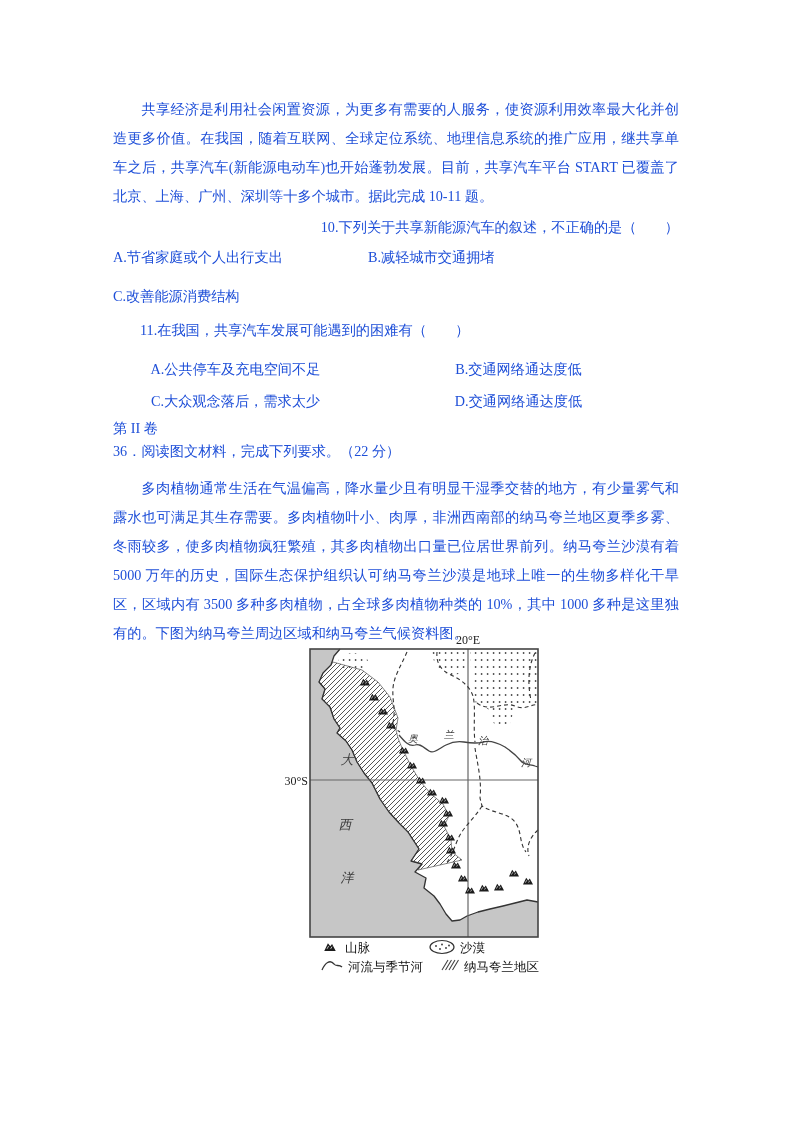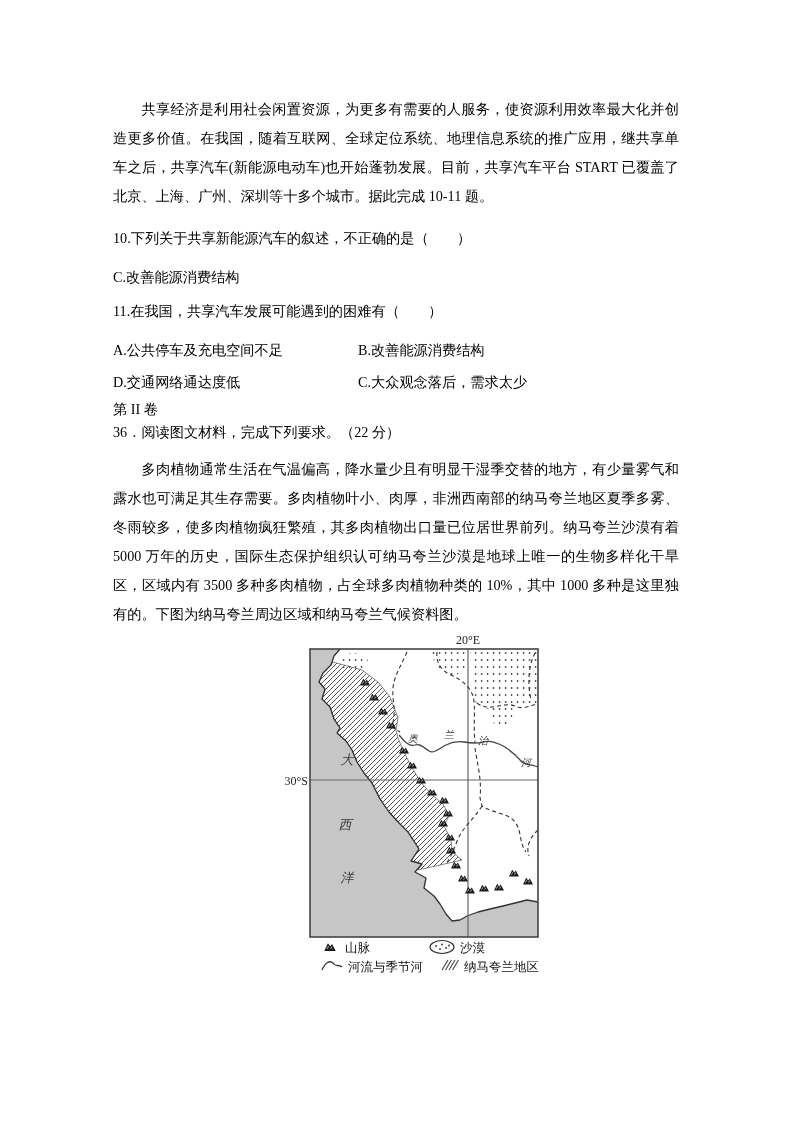--- a/index.html
+++ b/index.html
@@ -3,64 +3,68 @@
 <meta charset="utf-8">
 <style>
   html,body{margin:0;padding:0;background:#888;}
   .page{
     position:relative;
     width:794px;height:1123px;
     background:#ffffff;
     margin:0 auto;
     overflow:hidden;
     font-family:"Liberation Serif","DejaVu Serif",serif;
-    color:#000000;
+    color:#1d4ed8;
   }
   .content{
     position:absolute;left:113px;top:95px;width:566px;
     font-size:14.2px;line-height:29px;
   }
   .para{margin:0;text-align:justify;text-indent:2em;}
   .stem{margin:0;}
-  .q10-stem{margin-top:13px;}
+  .q10-stem{margin-top:2px;text-align:right;}
   .opt-row{display:grid;margin:0;}
   .q10-cols{grid-template-columns:255px 1fr;}
-  .q11-cols{grid-template-columns:245px 1fr;}
-  .mt1{margin-top:1px;}.mt2{margin-top:10px;}.mt3{margin-top:3px;}.mt5{margin-top:5px;}
+  .q11-cols{grid-template-columns:245px 1fr;text-align:center;}
+  .mt1{margin-top:1px;}.mt2{margin-top:10px;}.mt3{margin-top:3px;}.mt5{margin-top:5px;margin-left:27px;}
   .section-center{margin:-2px 0 0 0;}
   .q36{margin:-6px 0 8px 0;}
   .p2{margin-top:0;}
   .map-wrap{position:absolute;left:270px;top:630px;width:290px;height:360px;}
   svg text{font-family:"Liberation Serif","DejaVu Serif",serif;}
   .geo-label{font-size:12px;fill:#222;}
   .ocean-char{font-size:13px;font-style:italic;fill:#3c3c3c;}
   .river-char{font-size:10px;font-style:italic;fill:#3c3c3c;}
   .legend-label{font-size:12.5px;fill:#111;}
 </style>
 </head>
 <body>
 
 <div class="page">
   <div class="content">
 
     <p class="para">共享经济是利用社会闲置资源，为更多有需要的人服务，使资源利用效率最大化并创造更多价值。在我国，随着互联网、全球定位系统、地理信息系统的推广应用，继共享单车之后，共享汽车(新能源电动车)也开始蓬勃发展。目前，共享汽车平台 START 已覆盖了北京、上海、广州、深圳等十多个城市。据此完成 10-11 题。</p>
 
     <p class="stem q10-stem">10.下列关于共享新能源汽车的叙述，不正确的是（　　）</p>
+    <div class="opt-row q10-cols mt1">
+      <span>A.节省家庭或个人出行支出</span>
+      <span>B.减轻城市交通拥堵</span>
+    </div>
     <div class="opt-row q10-cols mt2">
       <span>C.改善能源消费结构</span>
     </div>
 
     <p class="stem mt5">11.在我国，共享汽车发展可能遇到的困难有（　　）</p>
     <div class="opt-row q11-cols mt2">
       <span>A.公共停车及充电空间不足</span>
-      <span>B.改善能源消费结构</span>
+      <span>B.交通网络通达度低</span>
     </div>
     <div class="opt-row q11-cols mt3">
+      <span>C.大众观念落后，需求太少</span>
       <span>D.交通网络通达度低</span>
-      <span>C.大众观念落后，需求太少</span>
     </div>
 
     <p class="section-center">第 II 卷</p>
     <p class="q36">36．阅读图文材料，完成下列要求。（22 分）</p>
     <p class="para p2">多肉植物通常生活在气温偏高，降水量少且有明显干湿季交替的地方，有少量雾气和露水也可满足其生存需要。多肉植物叶小、肉厚，非洲西南部的纳马夸兰地区夏季多雾、冬雨较多，使多肉植物疯狂繁殖，其多肉植物出口量已位居世界前列。纳马夸兰沙漠有着 5000 万年的历史，国际生态保护组织认可纳马夸兰沙漠是地球上唯一的生物多样化干旱区，区域内有 3500 多种多肉植物，占全球多肉植物种类的 10%，其中 1000 多种是这里独有的。下图为纳马夸兰周边区域和纳马夸兰气候资料图。</p>
   </div>
 
   <div class="map-wrap">
     <svg width="290" height="360" viewBox="0 0 290 360">
       <defs>

